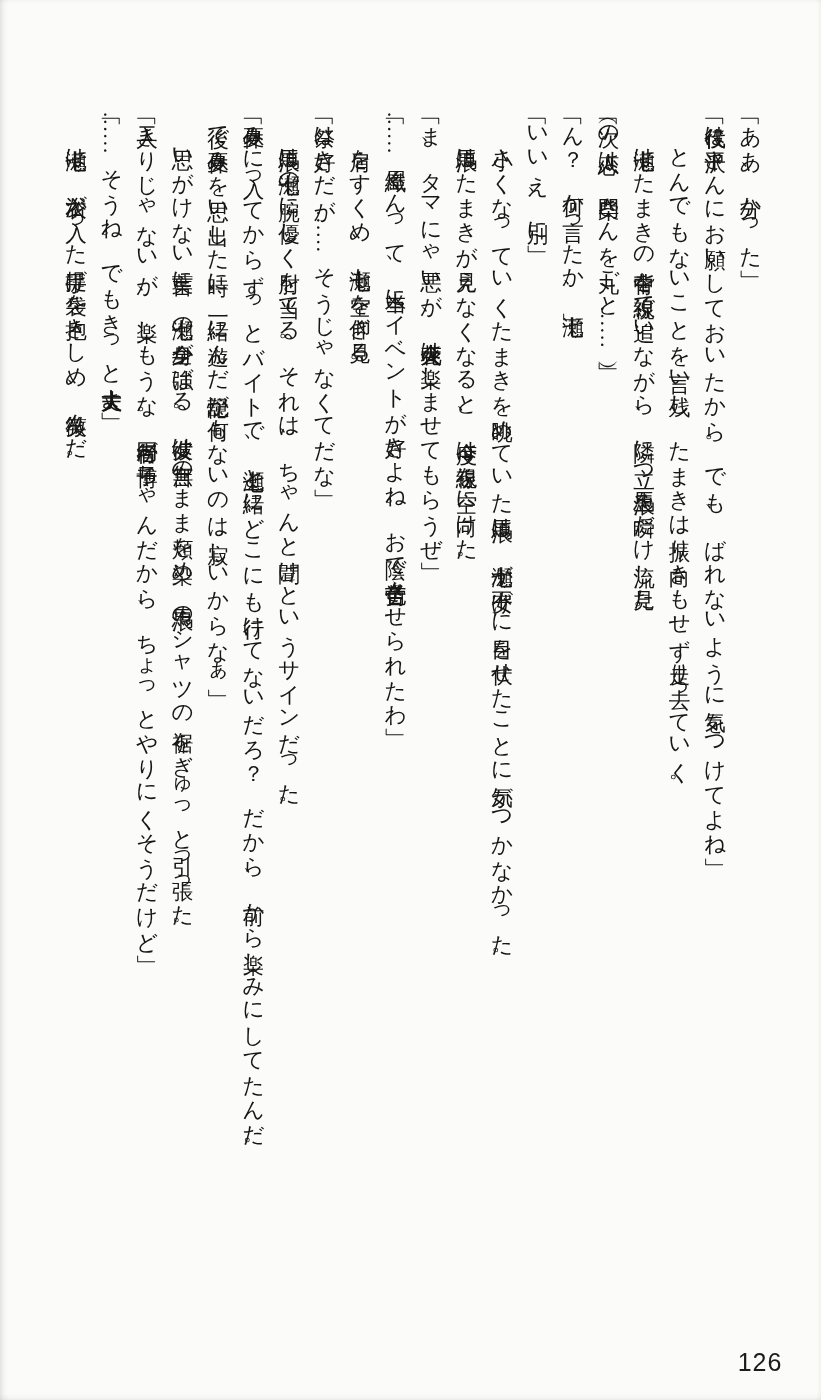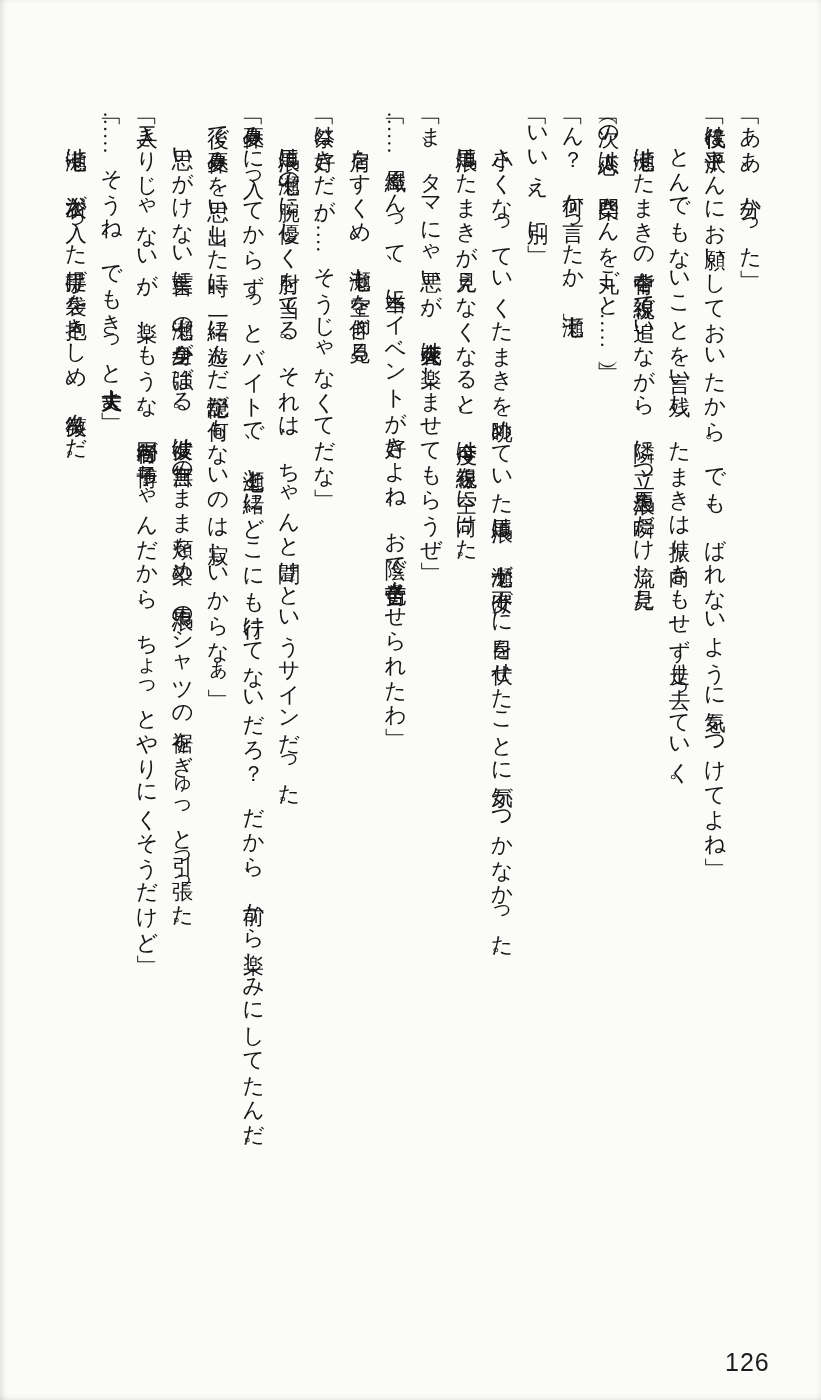--- a/index.html
+++ b/index.html
@@ -41,21 +41,21 @@
     padding: 0;
   }
   .text-block p.line.indent {
     text-indent: 21.6px;
   }
   .page-number {
     position: absolute;
     left: 725px;
     top: 1348px;
     width: 70px;
-    text-align: left;
+    text-align: center;
     font-family: "Liberation Sans", "DejaVu Sans", sans-serif;
     font-size: 25px;
     letter-spacing: 1px;
     color: #1c1c1c;
   }
 </style>
 </head>
 <body>
 
 <div class="page">

